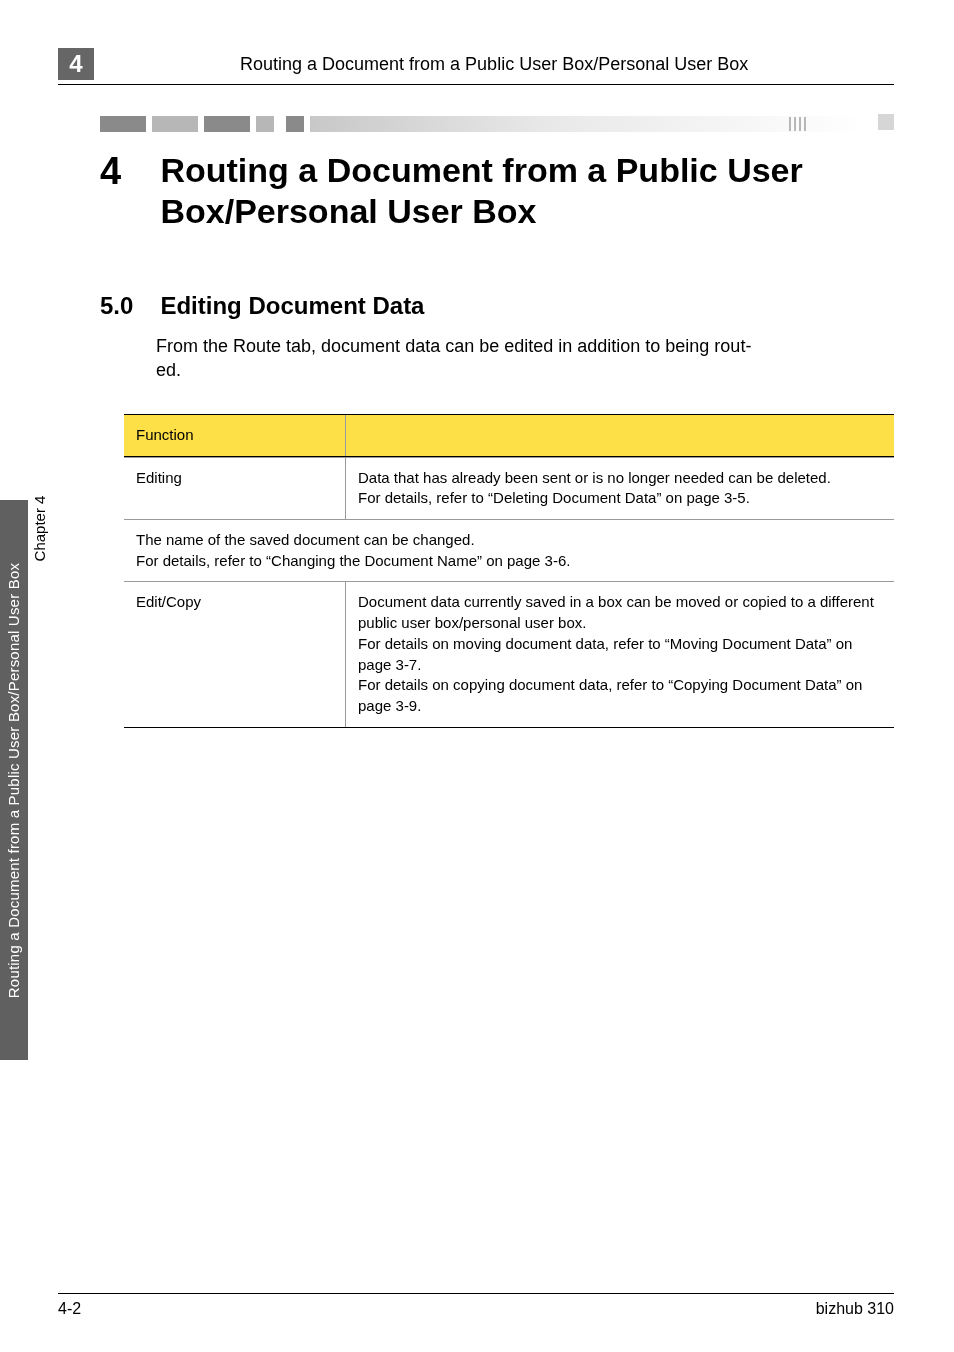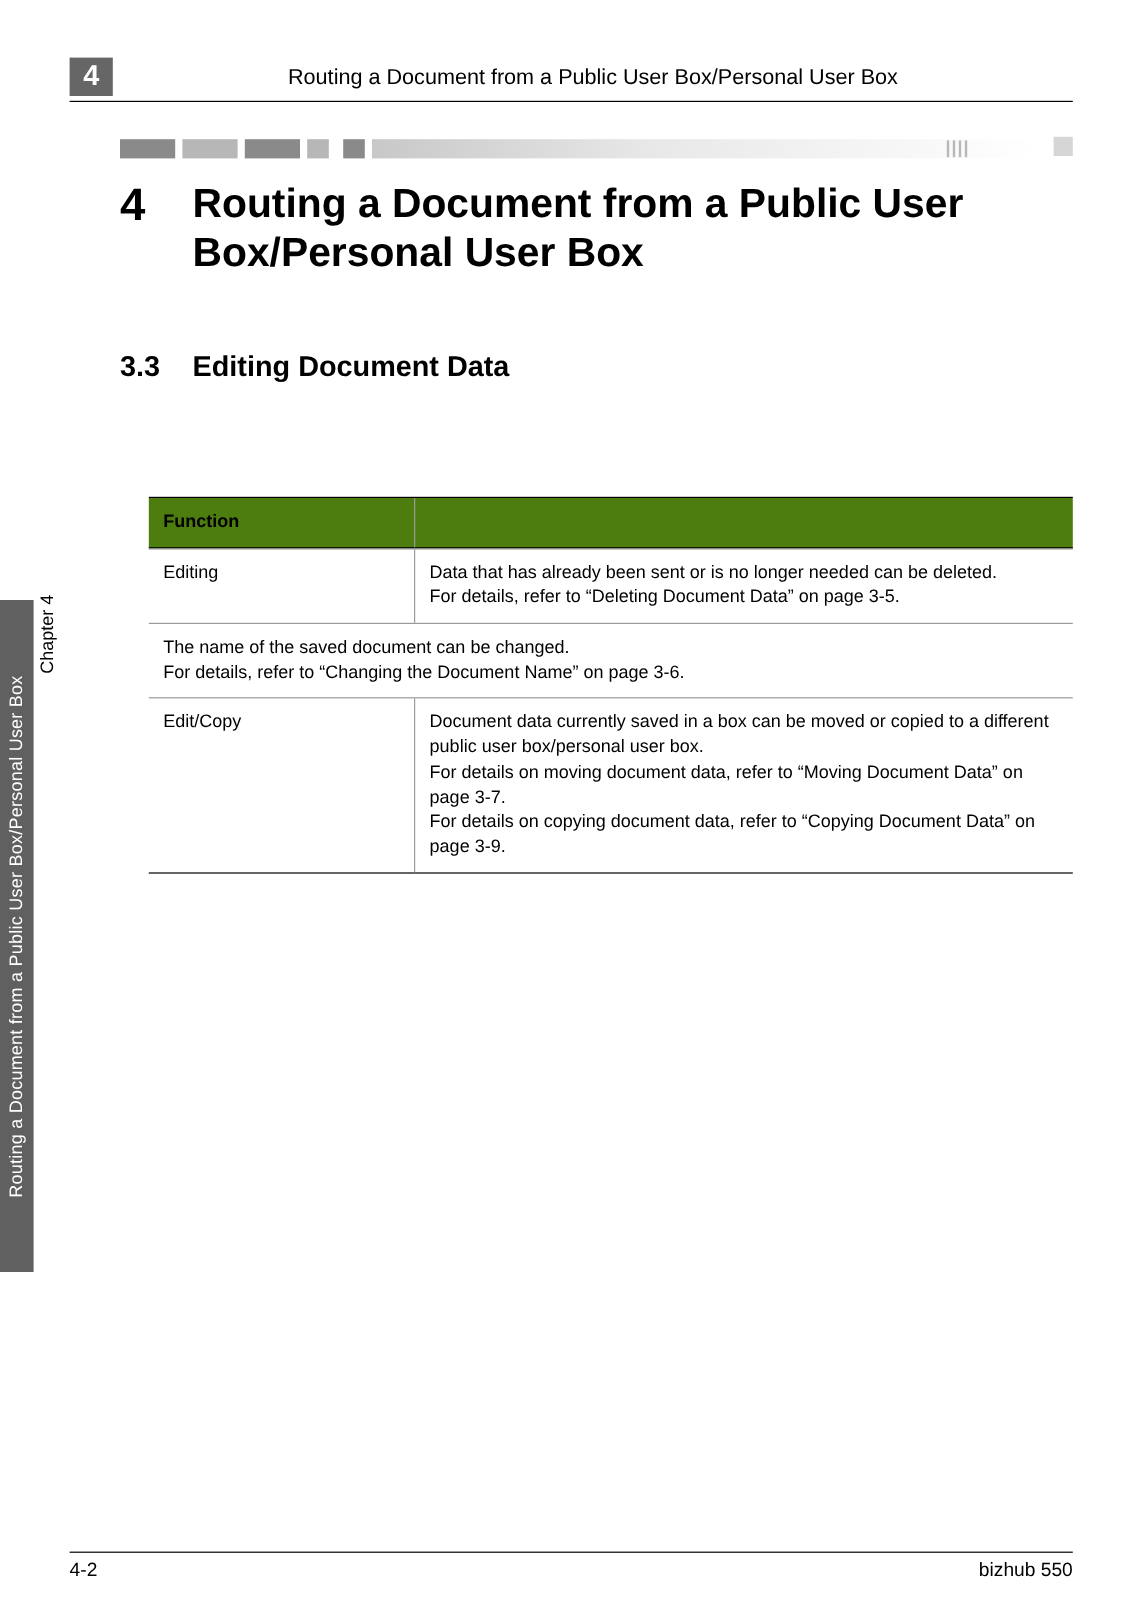--- a/index.html
+++ b/index.html
@@ -43,21 +43,21 @@
 
   .bodytext { position: absolute; top: 334px; left: 156px; right: 60px; font-size: 18px; line-height: 1.35; }
 
   
   .tbl { position: absolute; top: 414px; left: 124px; right: 60px; border-top: 1.5px solid #000; border-bottom: 1.5px solid #000; }
   .tbl .row { display: flex; border-top: 1px solid #9a9a9a; }
   .tbl .row:first-child { border-top: none; }
   .tbl .cell { padding: 10px 12px 10px 12px; font-size: 15px; line-height: 1.38; }
   .tbl .c1 { width: 222px; border-right: 1px solid #9a9a9a; }
   .tbl .c2 { flex: 1; }
-  .tbl .head { background: #4d7c0f; font-weight: bold; border-bottom: 1.5px solid #000; }
+  .tbl .head { background: #fde047; font-weight: normal; border-bottom: 1.5px solid #000; }
   .tbl .head .cell { font-size: 15px; }
 
   
   .side-tab {
     position: absolute; left: 0; top: 500px; width: 28px; height: 560px;
     background: #606060;
   }
   .side-tab-inner {
     position: absolute; left: 4px; top: 0; width: 20px; height: 560px;
     display: flex; align-items: center; justify-content: center;
@@ -107,24 +107,28 @@
     </div>
   </div>
   <div class="right-block" style="position:absolute; right:60px; top:114px; width:16px; height:16px; background:#d6d6d6;"></div>
 
   <div class="main-title">
     <span class="num">4</span>
     <span class="txt">Routing a Document from a Public User Box/Personal User Box</span>
   </div>
 
   <div class="section">
-    <span class="num">3.3</span>
+    <span class="num">5.0</span>
     <span class="txt">Editing Document Data</span>
   </div>
 
+  <div class="bodytext">
+    <span>From the Route tab, document data can be edited in addition to being rout-</span><br>
+    <span>ed.</span>
+  </div>
 
   <div class="tbl">
     <div class="row head">
       <div class="cell c1">Function</div>
     </div>
     <div class="row">
       <div class="cell c1">Editing</div>
       <div class="cell c2" style="white-space:pre-line;">Data that has already been sent or is no longer needed can be deleted.
 For details, refer to “Deleting Document Data” on page 3-5.</div>
     </div>
@@ -143,15 +147,15 @@
   <div class="side-tab"></div>
   <div class="side-tab-inner" style="position:absolute; left:0; top:500px; width:28px; height:560px; display:flex; align-items:center; justify-content:center;">
     <div class="side-text">Routing a Document from a Public User Box/Personal User Box</div>
   </div>
   <div class="side-chapter" style="top:520px; left:30px;">
     <span>Chapter 4</span>
   </div>
 
   <div class="footer-rule"></div>
   <div class="footer-left">4-2</div>
-  <div class="footer-right">bizhub 550</div>
+  <div class="footer-right">bizhub 310</div>
 
 </div>
 
 </body></html>

